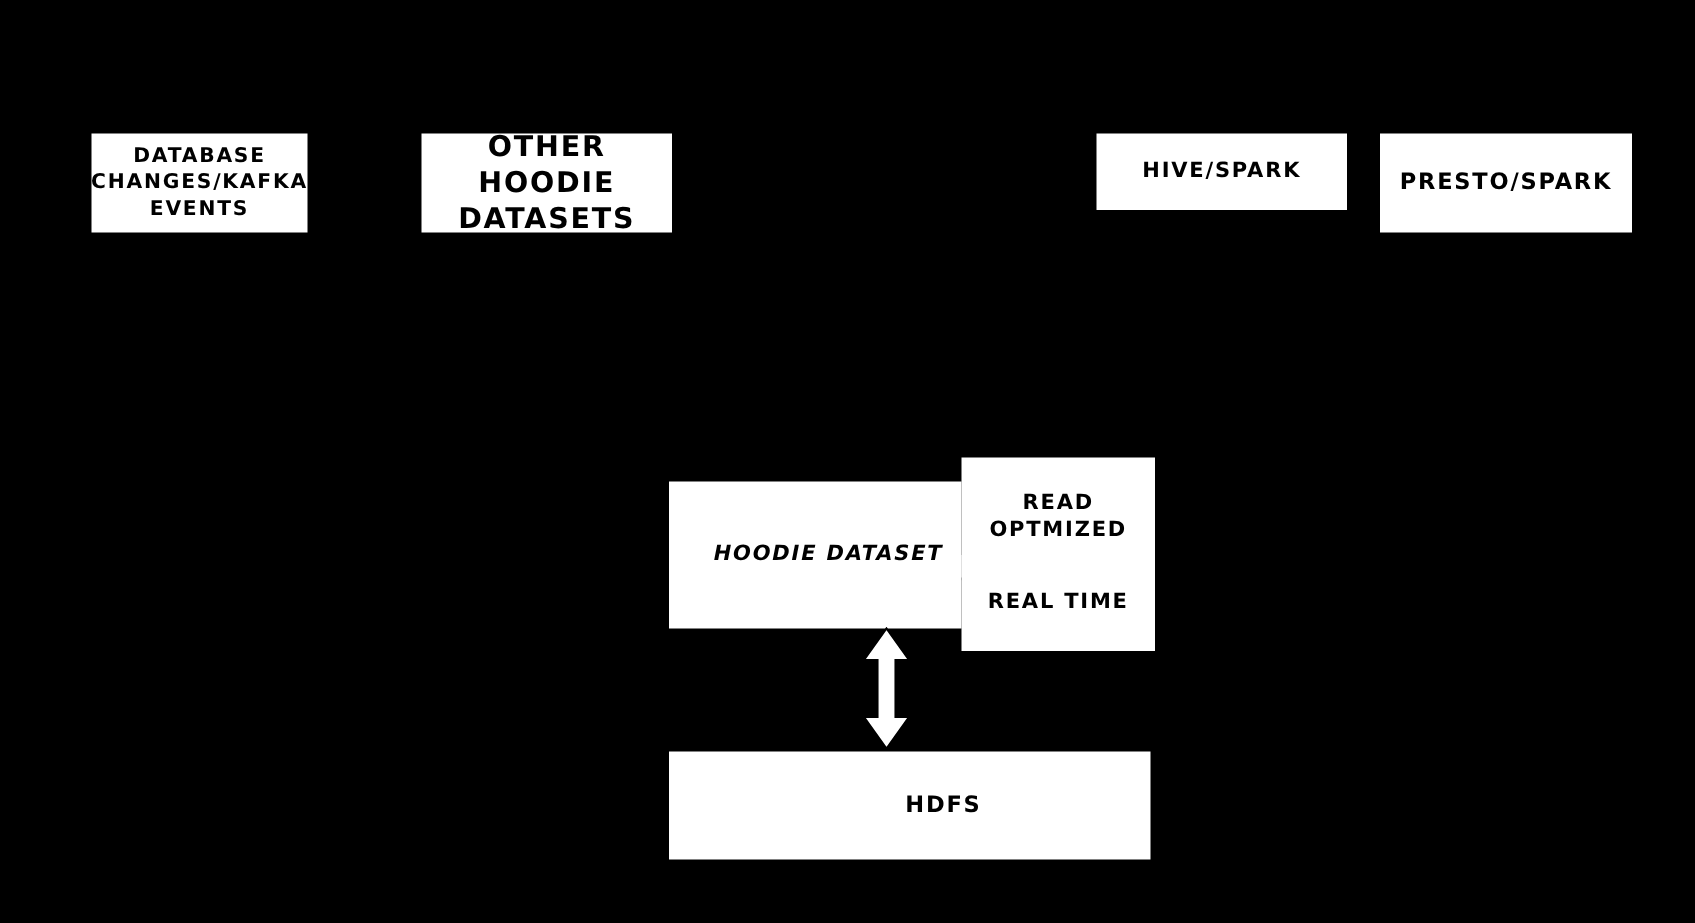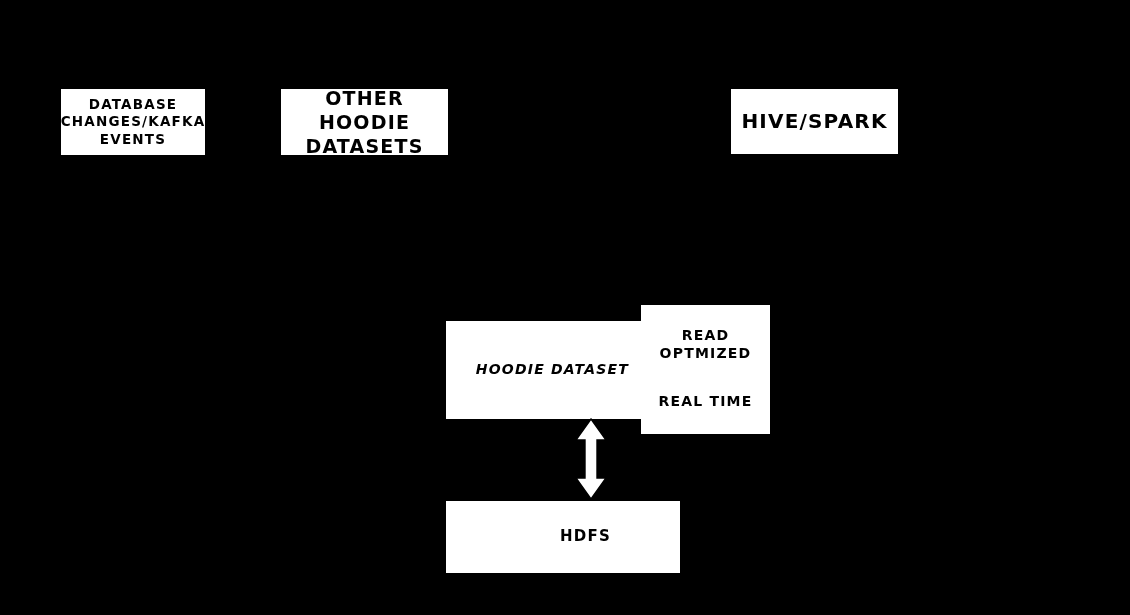--- a/index.html
+++ b/index.html
@@ -37,22 +37,22 @@
     left: 61px;  top: 89px;  width: 144px; height: 66px;
     font-size: 13.5px;
   }
   #node-other-hoodie {
     left: 281px; top: 89px;  width: 167px; height: 66px;
     font-size: 19px;
   }
 
   
   #node-hive-spark {
-    left: 731px; top: 89px;  width: 167px; height: 65px;
-    font-size: 20px;
+    left: 731px; top: 89px;  width: 167px; height: 51px;
+    font-size: 14px;
   }
   #node-presto-spark {
     left: 920px; top: 89px;  width: 168px; height: 66px;
     font-size: 15px;
   }
 
   
   #node-hoodie-dataset {
     left: 446px; top: 321px; width: 195px; height: 98px;
     justify-content: flex-end;
@@ -68,21 +68,21 @@
     font-size: 14px;
     margin-top: 17px;
   }
   #node-real-time {
     left: 641px; top: 370px; width: 129px; height: 64px;
     font-size: 14px;
   }
 
   
   #node-hdfs {
-    left: 446px; top: 501px; width: 234px; height: 72px;
+    left: 446px; top: 501px; width: 321px; height: 72px;
     font-size: 15px;
     padding-left: 45px;
   }
 
   
   #arrow-dataset-hdfs {
     position: absolute;
     left: 571px;
     top: 418px;
     width: 40px;
@@ -93,20 +93,21 @@
 <body>
 
 <div id="canvas">
 
   <div class="node" id="node-db-changes">DATABASE CHANGES/KAFKA EVENTS</div>
 
   <div class="node" id="node-other-hoodie">OTHER HOODIE DATASETS</div>
 
   <div class="node" id="node-hive-spark">HIVE/SPARK</div>
 
+  <div class="node" id="node-presto-spark">PRESTO/SPARK</div>
 
   <div class="node" id="node-hoodie-dataset">HOODIE DATASET</div>
 
   <div class="node" id="node-read-optimized">READ OPTMIZED</div>
 
   <div class="node" id="node-real-time">REAL TIME</div>
 
   <div class="node" id="node-hdfs">HDFS</div>
 
   <svg id="arrow-dataset-hdfs" viewBox="0 0 40 82">

